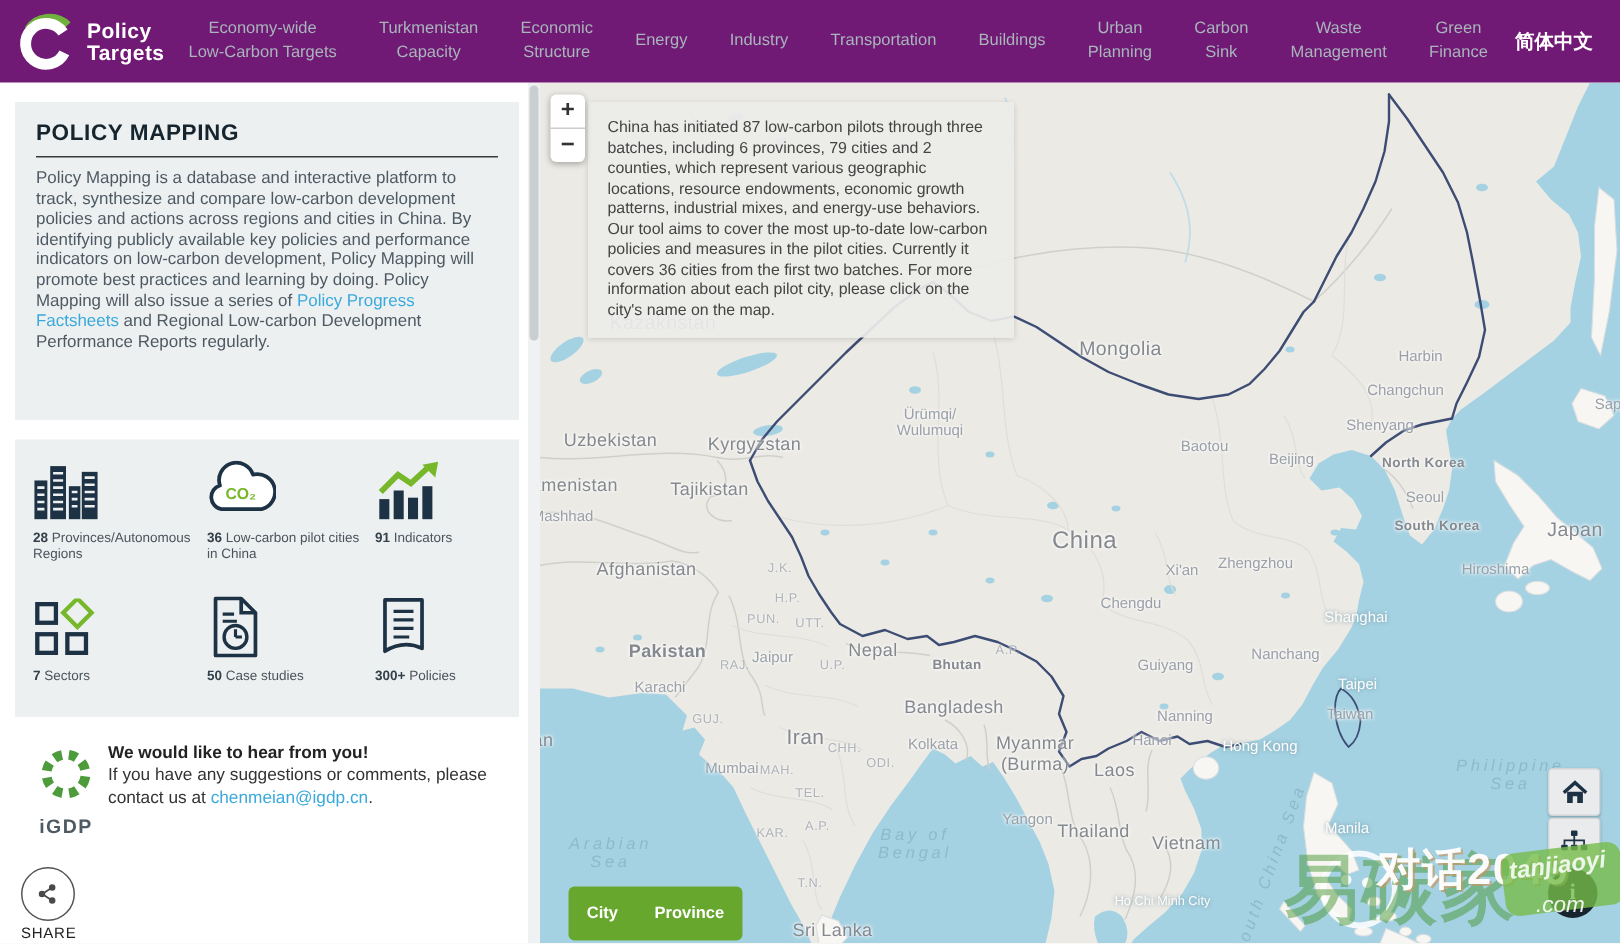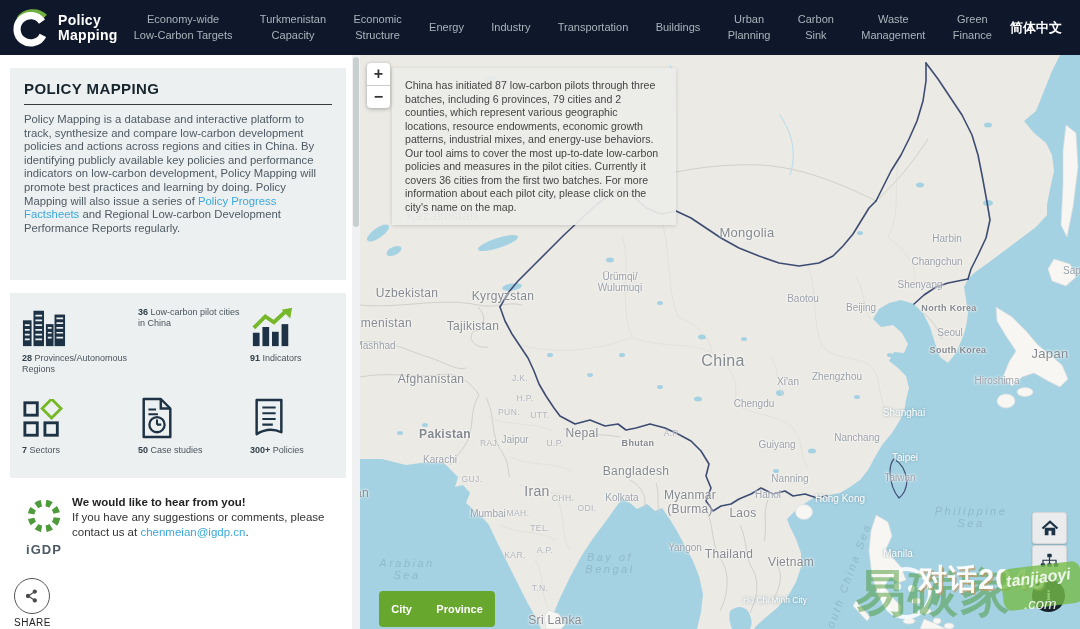--- a/index.html
+++ b/index.html
@@ -1,18 +1,18 @@
 <!DOCTYPE html>
 <html><head>
 <meta charset="utf-8">
 <style>
   html,body{margin:0;padding:0;background:#fff;font-family:"Liberation Sans",sans-serif;}
   #app{position:relative;width:1080px;height:629px;overflow:hidden;background:#fff;}
   
-  #nav{position:absolute;left:0;top:0;width:1080px;height:55px;background:#0f172a;display:flex;align-items:center;z-index:30;}
+  #nav{position:absolute;left:0;top:0;width:1080px;height:55px;background:#701a75;display:flex;align-items:center;z-index:30;}
   #logo{display:flex;align-items:center;gap:6px;padding:0 10px 0 12px;cursor:pointer;}
   #logo svg{width:40px;height:40px;}
   .logo-text{color:#fff;font-weight:bold;font-size:14px;line-height:15px;letter-spacing:.3px;}
   #nav-menu{flex:1;display:flex;align-items:center;justify-content:space-between;padding:0 18px 0 6px;}
   .nav-item{color:#a9b4bb;font-size:11px;line-height:1.45;text-align:center;cursor:pointer;display:flex;flex-direction:column;}
   .nav-lang{color:#fff;font-size:13px;font-weight:bold;padding-right:18px;cursor:pointer;white-space:nowrap;}
   
   #sidebar{position:absolute;left:0;top:55px;width:360px;height:574px;background:#fff;z-index:20;}
   .side-box{position:absolute;left:10px;width:336px;background:#edf0f1;}
   #about-box{top:13px;height:212px;padding:0;box-sizing:border-box;}
@@ -72,21 +72,21 @@
 <div id="app">
 
   <div id="nav">
     <div id="logo">
       <svg viewBox="0 0 44 44">
         <path d="M8 13 A17 15 0 0 1 36 10" stroke="#6fb13c" stroke-width="7" fill="none"></path>
         <path d="M34 30 A15 15 0 1 1 33 15" stroke="#ffffff" stroke-width="8" fill="none"></path>
       </svg>
       <div class="logo-text">
         <div>Policy</div>
-        <div>Mapping</div>
+        <div>Targets</div>
       </div>
     </div>
     <div id="nav-menu">
         <div class="nav-item">
           <span>Economy-wide</span>
           <span>Low-Carbon Targets</span>
         </div>
         <div class="nav-item">
           <span>Turkmenistan</span>
           <span>Capacity</span>
@@ -149,20 +149,26 @@
                   <path d="M3 18h5M3 23h5M3 28h5M3 33h5"></path>
                   <path d="M14 8h7M14 13h7M14 18h7M14 23h7M14 28h7M14 33h7"></path>
                   <path d="M27 21h4M27 26h4M27 31h4"></path>
                   <path d="M36 11h7M36 16h7M36 21h7M36 26h7M36 31h7"></path>
                 </g>
               </svg>
             </div>
             <div class="stat-label"><b>28</b> Provinces/Autonomous Regions</div>
           </div>
           <div class="stat">
+            <div class="stat-icon">
+              <svg viewBox="0 0 48 40" width="46" height="40">
+                <path d="M10 33 A8.5 8.5 0 0 1 9 16.5 A12 12 0 0 1 32 9 A9.5 9.5 0 0 1 38 33 Z" fill="#fff" stroke="#1d3244" stroke-width="2.6" stroke-linejoin="round"></path>
+                <text x="23.5" y="26" text-anchor="middle" font-size="11" font-weight="bold" fill="#76b82a" font-family="Liberation Sans,sans-serif">CO₂</text>
+              </svg>
+            </div>
             <div class="stat-label"><b>36</b> Low-carbon pilot cities in China</div>
           </div>
           <div class="stat">
             <div class="stat-icon">
               <svg viewBox="0 0 46 40" width="44" height="40">
                 <g fill="#1d3244">
                   <rect x="3" y="26" width="7" height="14"></rect>
                   <rect x="13" y="20" width="7" height="20"></rect>
                   <rect x="23" y="25" width="7" height="15"></rect>
                   <rect x="33" y="17" width="7" height="23"></rect>
@@ -427,21 +433,21 @@
         <div class="lbl state" style="left: 158px; top: 458px;">MAH.</div>
         <div class="lbl state" style="left: 180px; top: 473px;">TEL.</div>
         <div class="lbl state" style="left: 155px; top: 500px;">KAR.</div>
         <div class="lbl state" style="left: 185px; top: 495px;">A.P.</div>
         <div class="lbl state" style="left: 180px; top: 533px;">T.N.</div>
         <div class="lbl state" style="left: 312px; top: 378px;">A.P.</div>
         <div class="lbl sea" style="left: 47px; top: 514px;">Arabian
 Sea</div>
         <div class="lbl sea" style="left: 250px; top: 508px;">Bay of
 Bengal</div>
-        <div class="lbl sea" style="left: 611px; top: 462px;">Philippine
+        <div class="lbl sea" style="left: 647px; top: 462px;">Philippine
 Sea</div>
         <div class="lbl sea" style="left: 487px; top: 525px; transform: translate(-50%, -50%) rotate(-70deg);">South China Sea</div>
       </div>
 
     <div id="info-box">China has initiated 87 low-carbon pilots through three batches, including 6 provinces, 79 cities and 2 counties, which represent various geographic locations, resource endowments, economic growth patterns, industrial mixes, and energy-use behaviors. Our tool aims to cover the most up-to-date low-carbon policies and measures in the pilot cities. Currently it covers 36 cities from the first two batches. For more information about each pilot city, please click on the city's name on the map.</div>
 
     <div id="zoom-ctl">
       <div class="zoom-btn" id="zoom-in">+</div>
       <div class="zoom-btn" id="zoom-out">−</div>
     </div>

